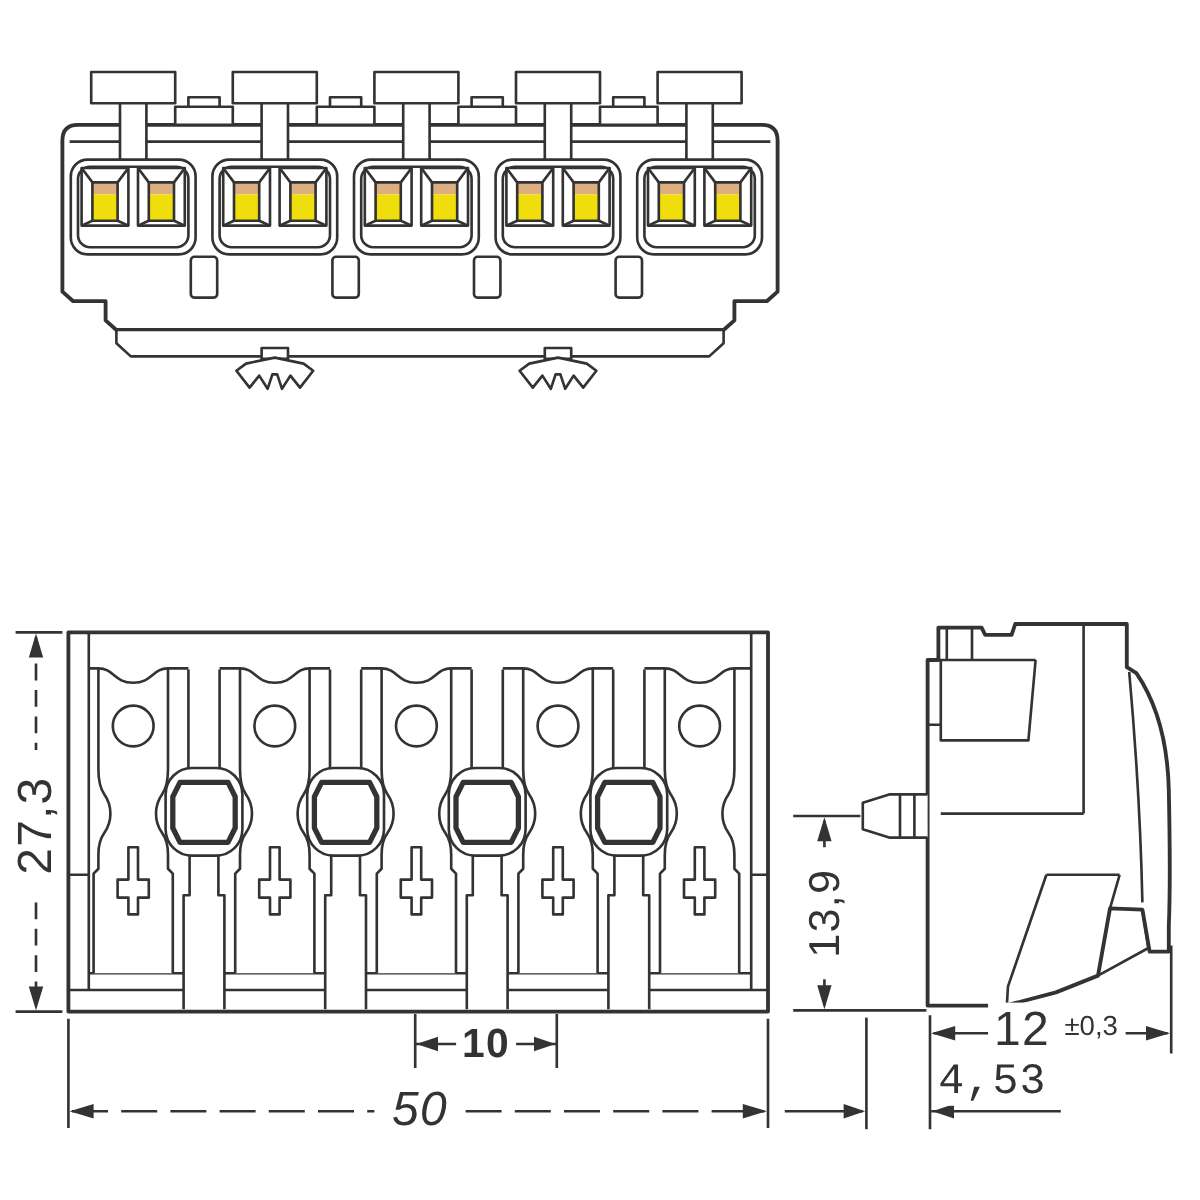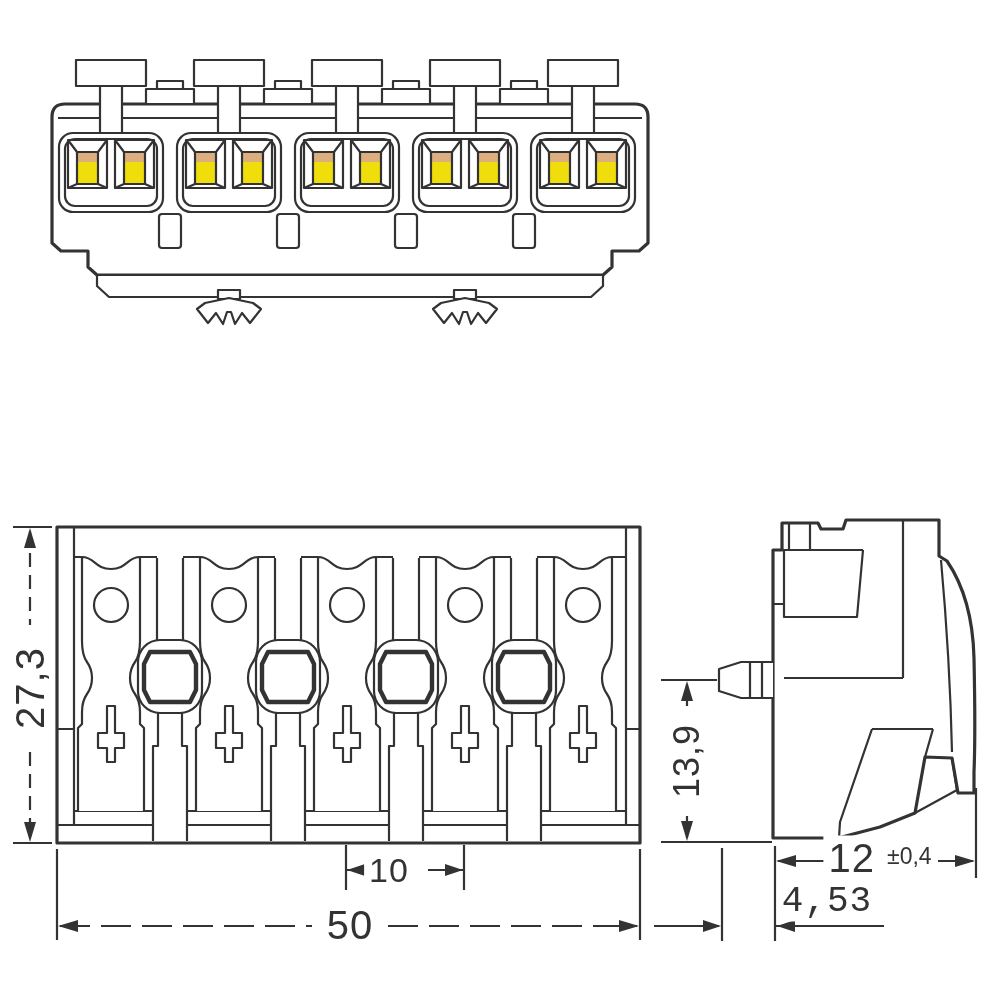--- a/index.html
+++ b/index.html
@@ -159,19 +159,19 @@
     <polygon class="arr" points="975,861 955,855 955,867"></polygon>
 
     <path class="ln" d="M722,848 V941"></path>
     <path class="ln" d="M654,926 H719 M776,926 H884"></path>
     <polygon class="arr" points="721,926 703,920 703,932"></polygon>
     <polygon class="arr" points="777,926 795,920 795,932"></polygon>
   </g>
 </svg>
 
   <span class="lbl rot big" style="left:30px;top:688px;">27,3</span>
-  <span class="lbl big" style="left:350px;top:925px;">50</span>
-  <span class="lbl mid" style="left:389px;top:870px;">10</span>
+  <span class="lbl big" style="left:350px;top:925px;font-style:italic;">50</span>
+  <span class="lbl mid" style="left:405px;top:870px;font-weight:bold;">10</span>
   <span class="lbl rot" style="left:687px;top:761px;">13,9</span>
   <span class="lbl big" style="left:880px;top:858px;"><span>12</span>
-         <span class="tol">±0,4</span></span>
+         <span class="tol">±0,3</span></span>
   <span class="lbl" style="left:827px;top:901px;font-family:Liberation Mono, monospace;">4,53</span>
 </div>
 
 </body></html>

